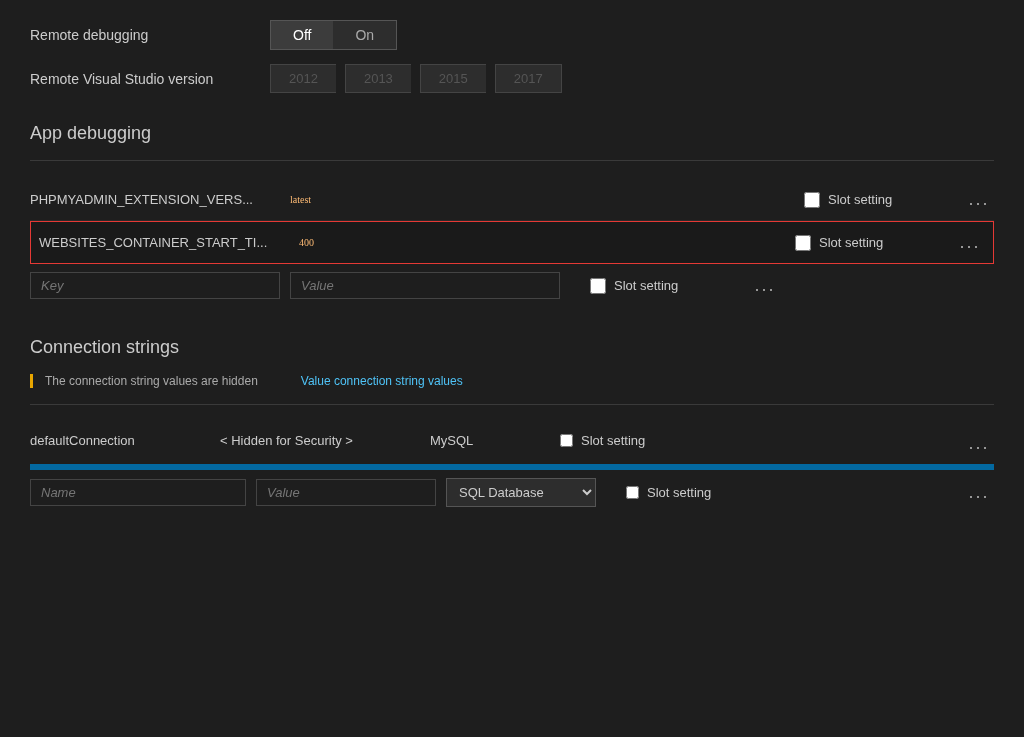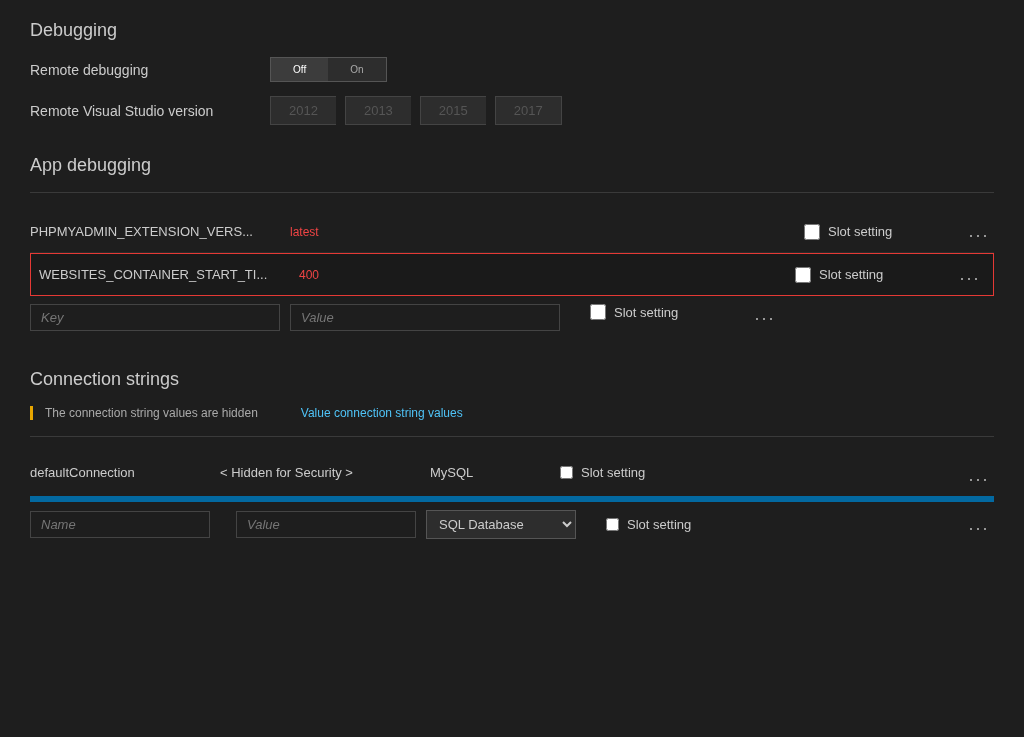--- a/index.html
+++ b/index.html
@@ -40,21 +40,21 @@
       display: flex;
       border: 1px solid #555;
     }
 
     .toggle-btn {
       padding: 6px 22px;
       background: #2d2d2d;
       color: #888;
       border: none;
       cursor: pointer;
-      font-size: 10px;
+      font-size: 14px;
       outline: none;
     }
 
     .toggle-btn.active {
       background: #3c3c3c;
       color: #fff;
     }
 
     .toggle-btn:not(.active) {
       color: #aaa;
@@ -109,22 +109,23 @@
       width: 260px;
       color: #cccccc;
       font-size: 13px;
       white-space: nowrap;
       overflow: hidden;
       text-overflow: ellipsis;
     }
 
     .col-value {
       flex: 1;
-      color: #ef4444;
-      font-size: 12px;
+      color: #fdba74;
+      font-size: 10px;
+      font-family: Liberation Serif, serif;
     }
 
     .col-slot {
       display: flex;
       align-items: center;
       gap: 8px;
       width: 160px;
     }
 
     .col-slot input[type="checkbox"] {
@@ -148,21 +149,21 @@
       justify-content: center;
       cursor: pointer;
       color: #aaa;
       font-size: 18px;
       letter-spacing: 1px;
     }
 
     
     .new-row {
       display: flex;
-      align-items: flex-start;
+      align-items: center;
       padding: 8px 0;
     }
 
     .new-row input[type="text"] {
       background: transparent;
       border: 1px solid #444;
       color: #666;
       font-size: 13px;
       font-style: italic;
       padding: 5px 10px;
@@ -250,22 +251,22 @@
       background: transparent;
       border: 1px solid #444;
       color: #666;
       font-size: 13px;
       font-style: italic;
       padding: 5px 10px;
       outline: none;
     }
 
     .new-conn-row .name-input {
-      width: 180px;
-      margin-right: 26px;
+      width: 216px;
+      margin-right: 10px;
     }
 
     .new-conn-row .value-input {
       width: 180px;
       margin-right: 10px;
     }
 
     .dropdown-select {
       background: #2d2d2d;
       border: 1px solid #555;
@@ -281,21 +282,20 @@
 
     .ellipsis {
       letter-spacing: 2px;
       color: #aaa;
     }
   </style>
 </head>
 <body>
 
 <div class="section">
-  <div class="section-title">Debugging</div>
 
   <div class="setting-row">
     <div class="setting-label">Remote debugging</div>
     <div class="toggle-group">
       <button class="toggle-btn active">Off</button>
       <button class="toggle-btn">On</button>
     </div>
   </div>
 
   <div class="setting-row">

